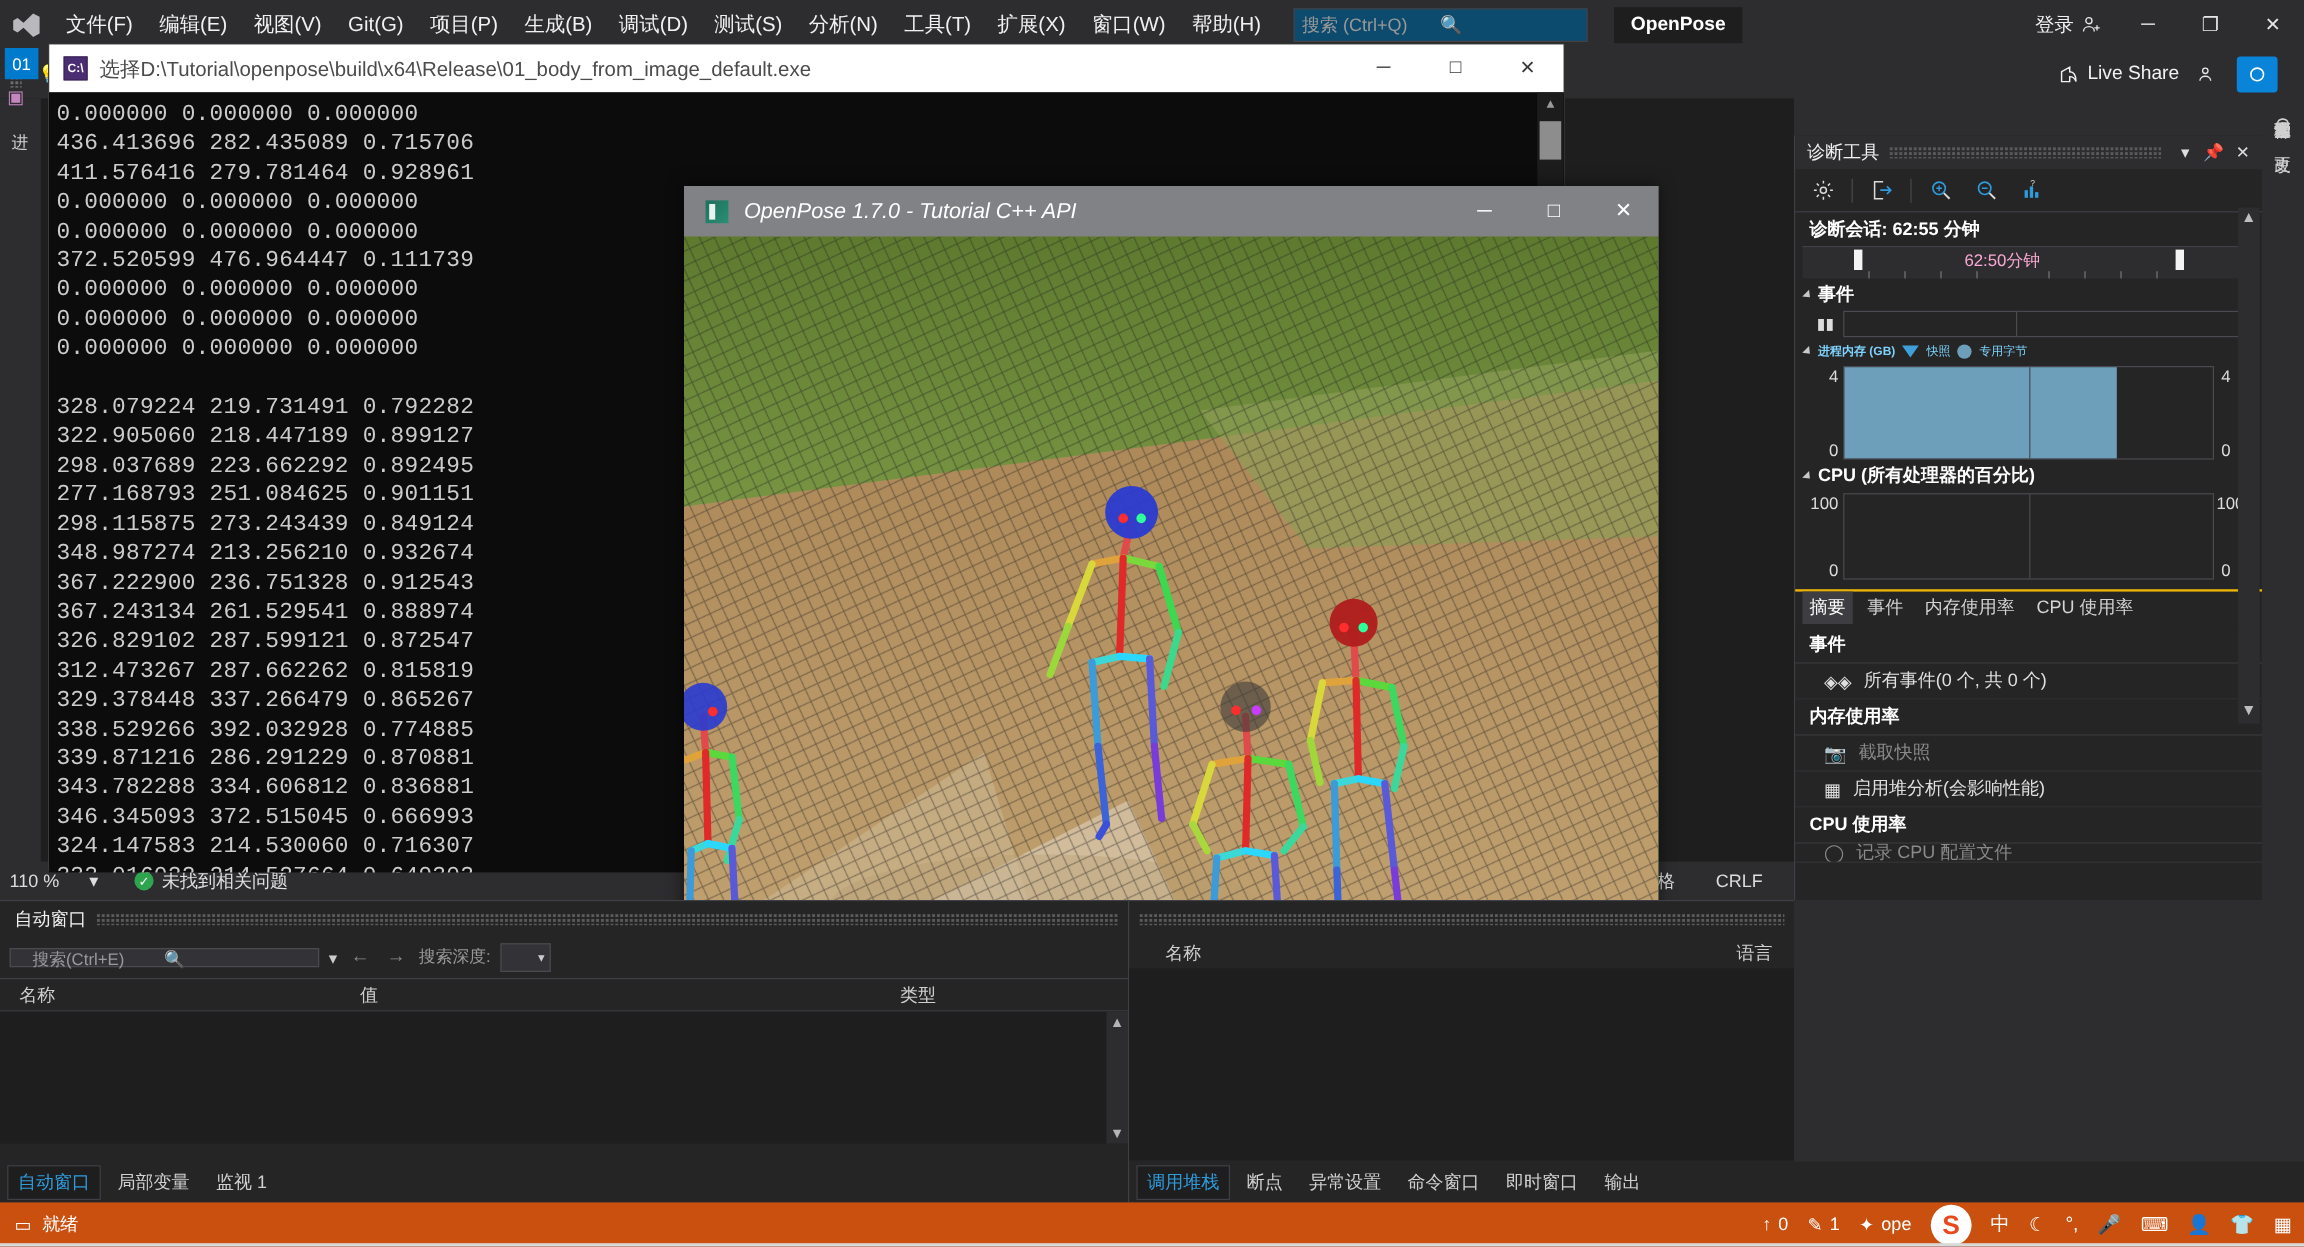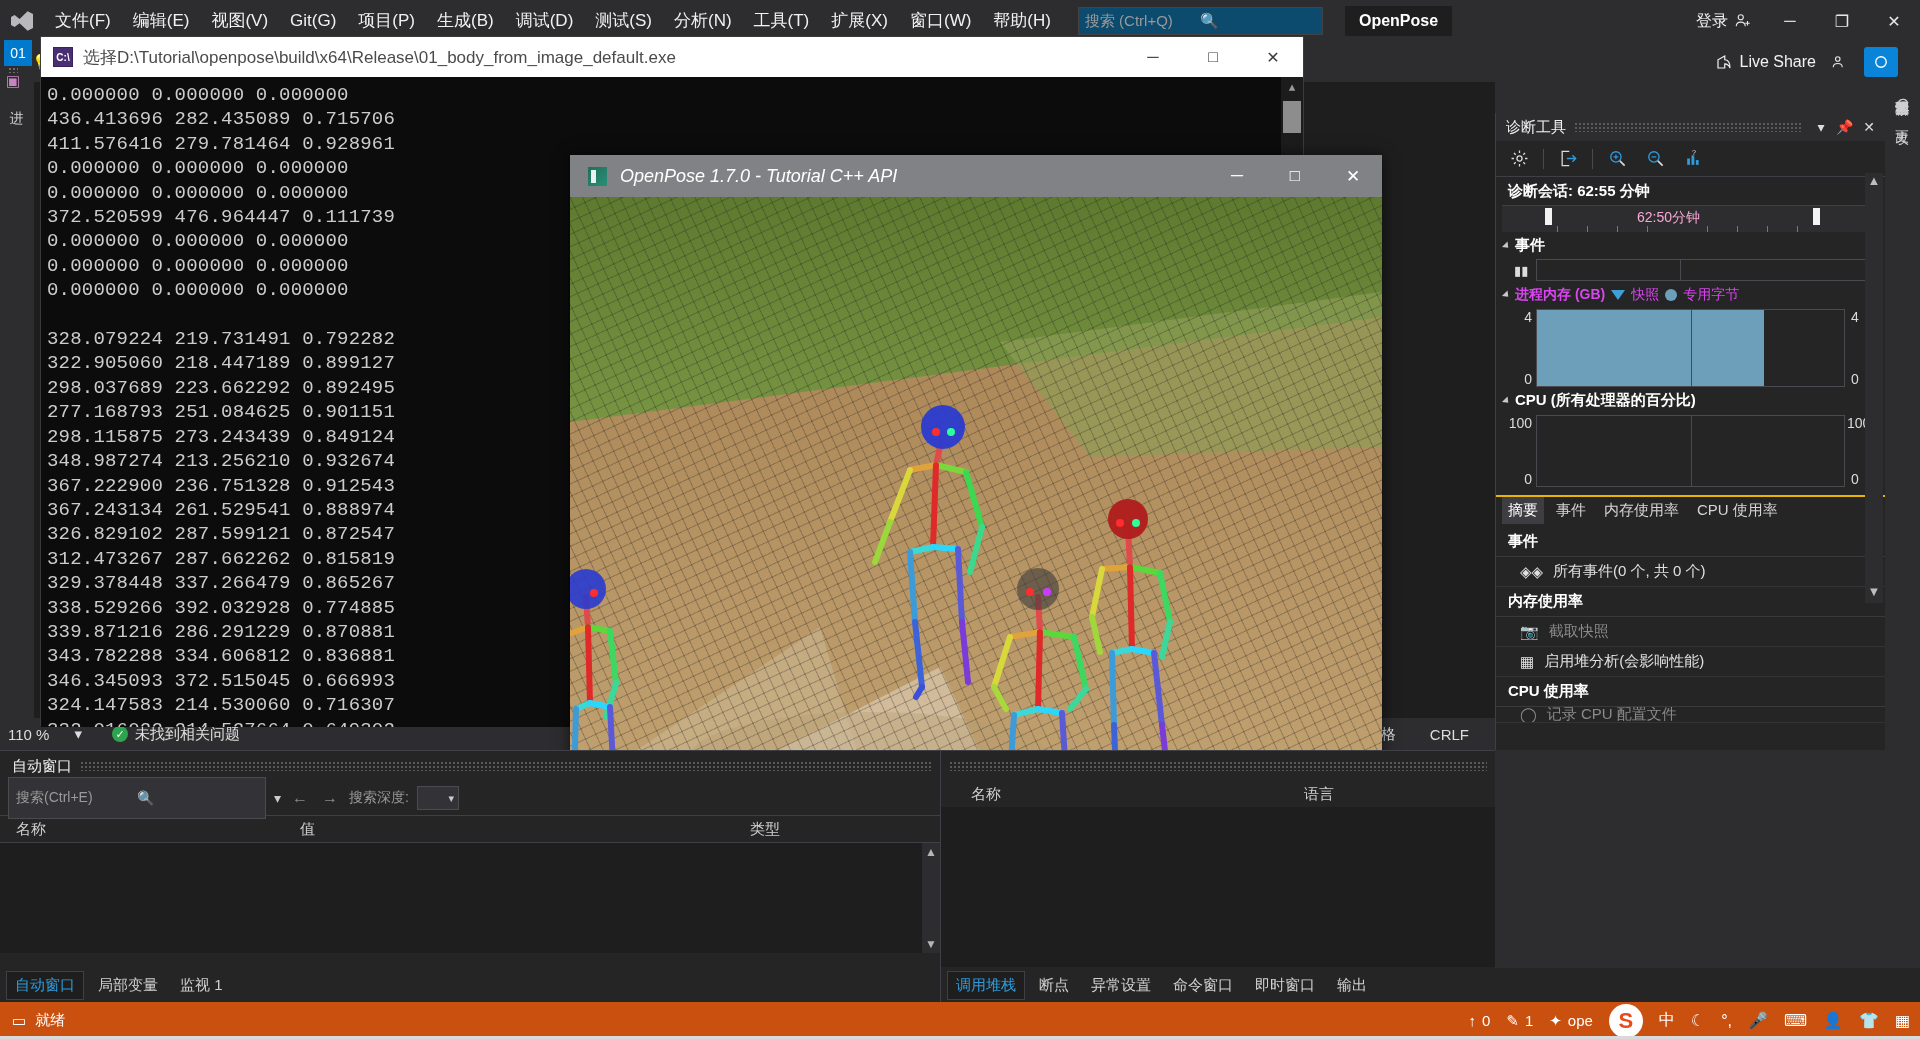--- a/index.html
+++ b/index.html
@@ -116,21 +116,21 @@
   .ruler .lbl { position:absolute; left:135px; top:3px; color:#f9a8d4; font-size:14px; }
   .ruler .tick { position:absolute; bottom:0; width:1px; height:6px; background:#777; }
   .sec-h { display:flex; align-items:center; gap:6px; color:#fff; font-size:15px;
      font-weight:bold; padding:4px 0 3px 8px; }
   .tri { width:0; height:0; border-left:5px solid #c8c8c8; border-top:4px solid transparent;
      border-bottom:4px solid transparent; transform:rotate(45deg); }
   .ev-row { display:flex; align-items:center; height:24px; margin:0 8px 0 18px; }
   .ev-ico { width:22px; color:#ddd; font-size:13px; }
   .ev-a { flex:1; height:22px; border:1px solid #4a4a50; }
   .ev-b { flex:1.37; height:22px; border:1px solid #4a4a50; border-left:none; }
-  .mem-h { display:flex; align-items:flex-end; color:#d946ef; font-size:14px; font-weight:bold; padding-left:8px; gap:6px; }
+  .mem-h { display:flex; align-items:flex-end; color:#7dd3fc; font-size:10px; font-weight:bold; padding-left:8px; gap:6px; }
   .legend { margin-left:auto; display:flex; align-items:center; gap:6px; padding-right:10px; font-weight:normal; }
   .lg-tri { width:0;height:0;border-left:7px solid transparent;border-right:7px solid transparent;
      border-top:10px solid #3f9fd8; }
   .lg-dot { width:12px; height:12px; border-radius:50%; background:#6d9fbb; }
   .graph { position:relative; height:78px; margin:2px 6px 0; display:flex; }
   .gax { width:34px; position:relative; color:#dcdcdc; font-size:14px; }
   .gax .hi { position:absolute; right:4px; top:0; }
   .gax .lo { position:absolute; right:4px; bottom:0; }
   .gplot { flex:1; border:1px solid #4a4a50; position:relative; background:#252526; }
   .gplot .mid { position:absolute; left:50%; top:0; bottom:0; width:1px; background:#4a4a50; }
@@ -146,22 +146,22 @@
   .lst-r { height:30px; display:flex; align-items:center; gap:10px; color:#e0e0e0; font-size:15px;
      padding-left:24px; border-bottom:1px solid #333336; }
   .lst-r.dim { color:#8a8a8a; }
 
   
   .autos { position:absolute; left:0; top:750px; width:940px; height:218px; background:#252526;
      border-top:1px solid #3f3f46; }
   .autos-hdr { height:30px; display:flex; align-items:center; }
   .autos-hdr .t { color:#f1f1f1; font-size:15px; padding-left:12px; }
   .autos-search { height:34px; display:flex; align-items:center; gap:8px; padding:0 8px; }
-  .as-box { width:258px; height:42px; background:#333337; border:1px solid #4a4a4f;
-     display:flex; align-items:center; padding:0 7px; }
+  .as-box { width:258px; height:16px; background:#333337; border:1px solid #4a4a4f;
+     display:flex; align-items:flex-start; padding:0 18px; }
   .as-box span { color:#9a9a9a; font-size:14px; flex:1; }
   .as-arrow { color:#ccc; font-size:14px; }
   .as-nav { color:#8a8a8a; font-size:16px; padding:0 3px; }
   .as-depth { color:#9a9a9a; font-size:14px; }
   .as-num { width:42px; height:24px; background:#333337; border:1px solid #4a4a4f;
      display:flex; align-items:center; justify-content:flex-end; padding-right:4px; color:#ccc; font-size:11px; }
   .autos-cols { height:28px; display:flex; align-items:center; color:#cfcfcf; font-size:15px;
      border-top:1px solid #3f3f46; border-bottom:1px solid #3f3f46; }
   .autos-cols .c1 { width:300px; padding-left:16px; }
   .autos-cols .c2 { width:450px; }
@@ -170,21 +170,21 @@
   .vsb { position:absolute; right:0; top:0; width:18px; bottom:0; background:#2d2d30; }
   .vsb .a { color:#b5b5b5; font-size:12px; text-align:center; padding-top:2px; }
   .vsb .b { position:absolute; bottom:2px; left:0; right:0; color:#b5b5b5; font-size:12px; text-align:center; }
 
   
   .callstack { position:absolute; left:940px; top:750px; width:555px; height:218px;
      background:#252526; border-top:1px solid #3f3f46; border-left:1px solid #3f3f46; }
   .cs-hdr { height:30px; display:flex; align-items:center; }
   .cs-cols { height:26px; display:flex; align-items:center; color:#cfcfcf; font-size:15px; }
   .cs-cols .c1 { width:220px; padding-left:30px; }
-  .cs-cols .c2 { flex:1; text-align:center; padding-right:18px; }
+  .cs-cols .c2 { flex:1; text-align:right; padding-right:18px; }
   .cs-body { height:160px; background:#1e1e1e; }
 
   
   .tabrow { position:absolute; top:968px; height:34px; background:#252526; display:flex; align-items:center; }
   .tabrow.left { left:0; width:940px; }
   .tabrow.right { left:940px; width:980px; border-left:1px solid #3f3f46; }
   .btab { font-size:15px; color:#d0d0d0; padding:4px 8px; margin-left:6px; }
   .btab.active { color:#2f9bdd; border:1px solid #3f3f46; background:#1e1e1e; }
 
   

